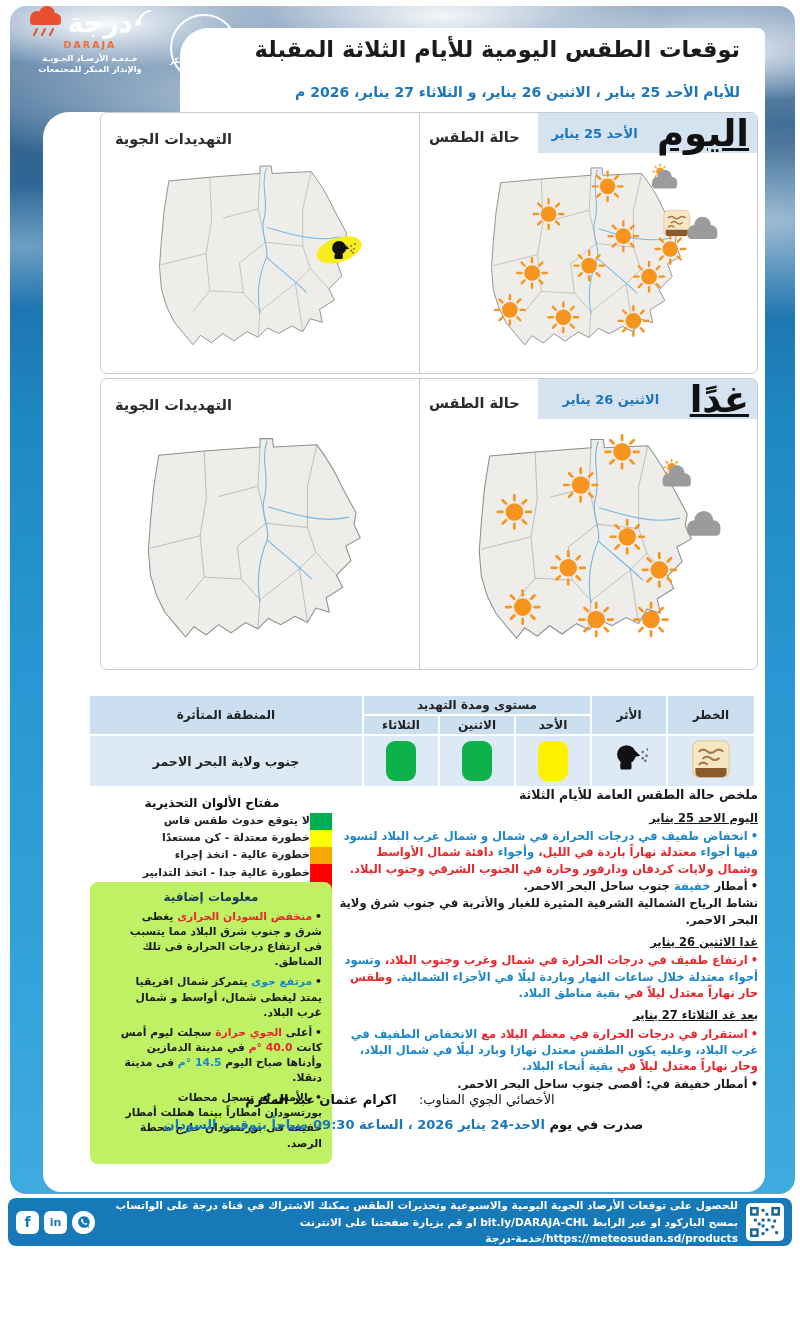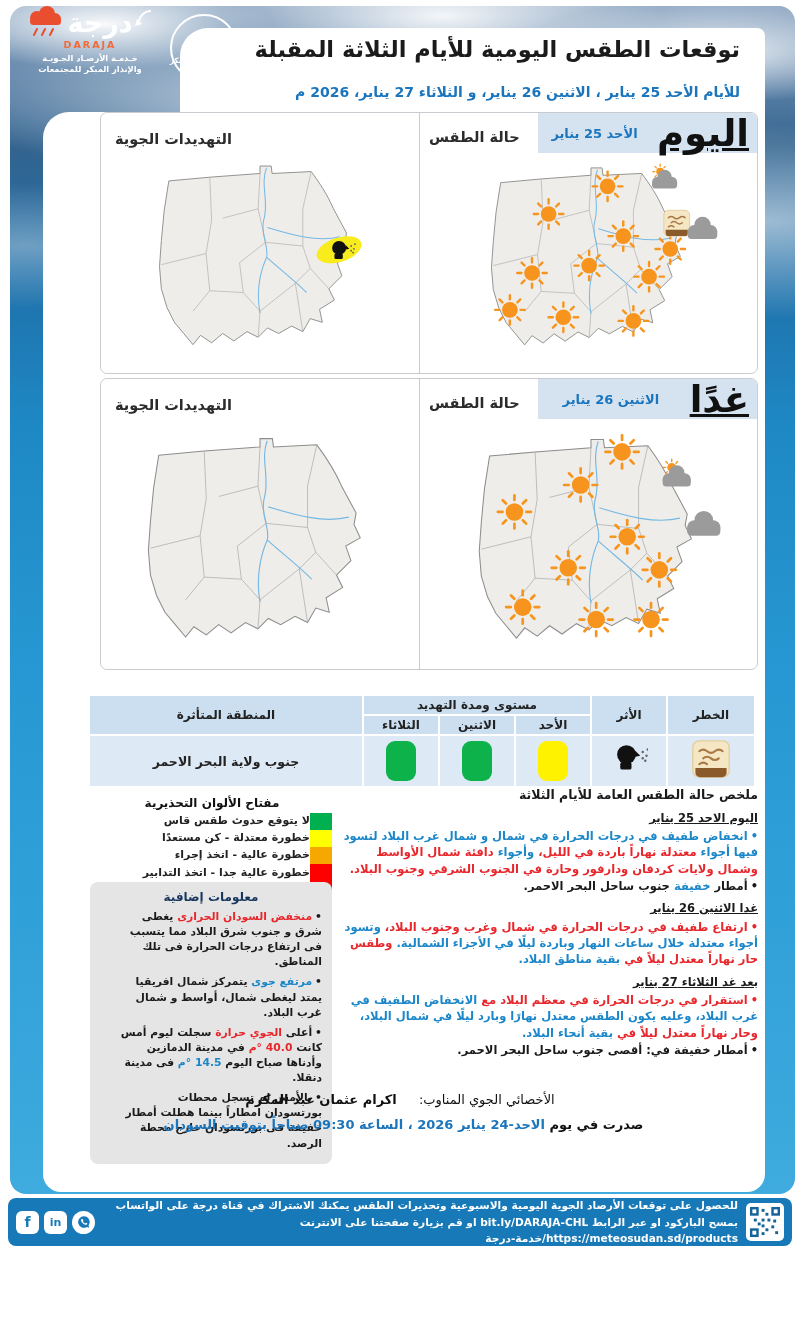--- a/index.html
+++ b/index.html
@@ -53,21 +53,21 @@
   .legend-row{display:flex;align-items:stretch;direction:rtl;}
   .legend-swatch{width:22px;flex:0 0 22px;}
   .legend-label{flex:1;font-size:11px;font-weight:bold;color:#222;text-align:right;padding-left:4px;line-height:1.3;display:flex;align-items:center;justify-content:flex-start;}
   
   .summary{position:absolute;left:338px;top:786px;width:420px;direction:rtl;text-align:right;font-size:11.5px;line-height:1.42;color:#1a1a1a;}
   .summary-title{font-size:12.5px;font-weight:bold;margin-bottom:5px;}
   .sum-head{font-weight:bold;text-decoration:underline;margin:6px 0 2px;}
   .sum-item{font-weight:bold;margin:1px 0;}
   .sum-item .bullet{display:inline-block;margin-left:3px;}
   
-  .infobox{position:absolute;left:90px;top:882px;width:242px;min-height:192px;background:#e5e5e5;border-radius:8px;padding:8px 10px;box-sizing:border-box;direction:rtl;}
+  .infobox{position:absolute;left:90px;top:882px;width:242px;min-height:192px;background:#bef264;border-radius:8px;padding:8px 10px;box-sizing:border-box;direction:rtl;}
   .info-title{text-align:center;font-size:12px;font-weight:bold;color:#17365D;margin-bottom:5px;}
   .info-item{font-size:10.8px;font-weight:bold;line-height:1.4;margin-bottom:5px;color:#1a1a1a;margin-left:17px;}
   .info-item .bullet{margin-left:3px;}
   
   .specialist{position:absolute;left:100px;right:100px;top:1092px;text-align:center;font-size:13px;color:#111;}
   .specialist b{margin-right:18px;}
   .issued{position:absolute;left:100px;right:93px;top:1117px;text-align:center;font-size:13px;font-weight:bold;color:#111;}
   .issued .blue{color:#1B75BC;}
   
   .footer{position:absolute;left:8px;right:8px;top:1198px;height:48px;background:#1779B8;border-radius:8px;display:flex;align-items:center;direction:rtl;padding:0 8px;box-sizing:border-box;gap:8px;}
@@ -315,20 +315,21 @@
         </div>
       </div>
   </div>
 
   <div class="summary">
     <div class="summary-title">ملخص حالة الطقس العامة للأيام الثلاثة</div>
     <div>
         <div class="sum-head">اليوم  الاحد 25 يناير</div>
         <div class="sum-item"><span class="bullet" style="color: rgb(27, 135, 201);">•</span><span class="c-blue">انخفاض طفيف في درجات الحرارة في شمال و شمال غرب البلاد لتسود فيها أجواء </span><span class="c-red">معتدلة نهاراً باردة في الليل، </span><span class="c-blue">وأجواء </span><span class="c-red">دافئة شمال الأواسط وشمال ولايات كردفان ودارفور وحارة في الجنوب الشرقي وجنوب البلاد.</span></div>
         <div class="sum-item"><span class="bullet" style="color: rgb(26, 26, 26);">•</span><span class="c-black">أمطار </span><span class="c-blue">خفيفة </span><span class="c-black">جنوب ساحل البحر الاحمر.</span></div>
+        <div class="sum-item"><span class="c-black">نشاط الرياح الشمالية الشرقية المثيرة للغبار والأتربة في جنوب شرق ولاية البحر الاحمر.</span></div>
         <div class="sum-head">غدا الاثنين 26  يناير</div>
         <div class="sum-item"><span class="bullet" style="color: rgb(232, 39, 44);">•</span><span class="c-red">ارتفاع طفيف في درجات الحرارة في شمال وغرب وجنوب البلاد، </span><span class="c-blue">وتسود أجواء معتدلة خلال ساعات النهار وباردة ليلًا في الأجزاء الشمالية. </span><span class="c-red">وطقس حار نهاراً معتدل ليلاً في </span><span class="c-blue">بقية مناطق البلاد.</span></div>
         <div class="sum-head">بعد غد الثلاثاء 27 يناير</div>
         <div class="sum-item"><span class="bullet" style="color: rgb(232, 39, 44);">•</span><span class="c-red">استقرار في درجات الحرارة في معظم البلاد مع </span><span class="c-blue">الانخفاض الطفيف في غرب البلاد، وعليه يكون الطقس معتدل نهارًا وبارد ليلًا في شمال البلاد، </span><span class="c-red">وحار نهاراً معتدل ليلاً في </span><span class="c-blue">بقية أنحاء البلاد.</span></div>
         <div class="sum-item"><span class="bullet" style="color: rgb(26, 26, 26);">•</span><span class="c-black">أمطار خفيفة في: أقصى جنوب ساحل البحر الاحمر.</span></div>
       </div>
   </div>
 
   <div class="infobox">
     <div class="info-title">معلومات إضافية</div>

